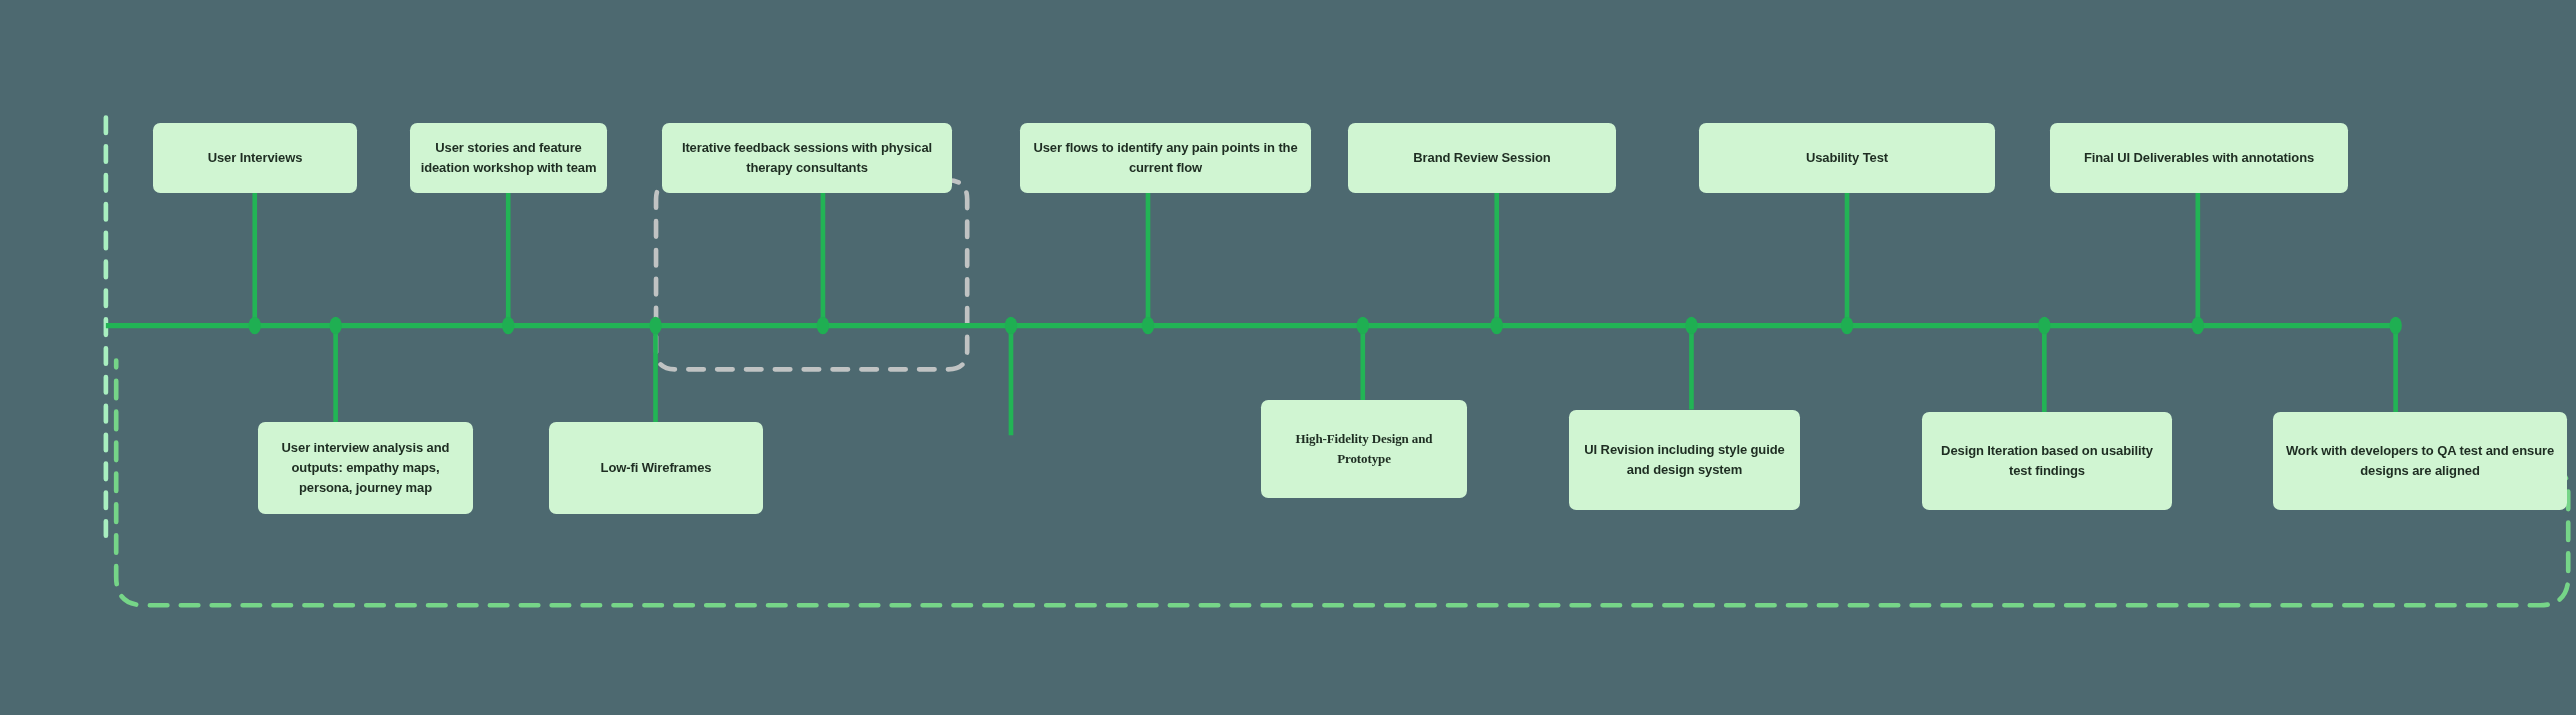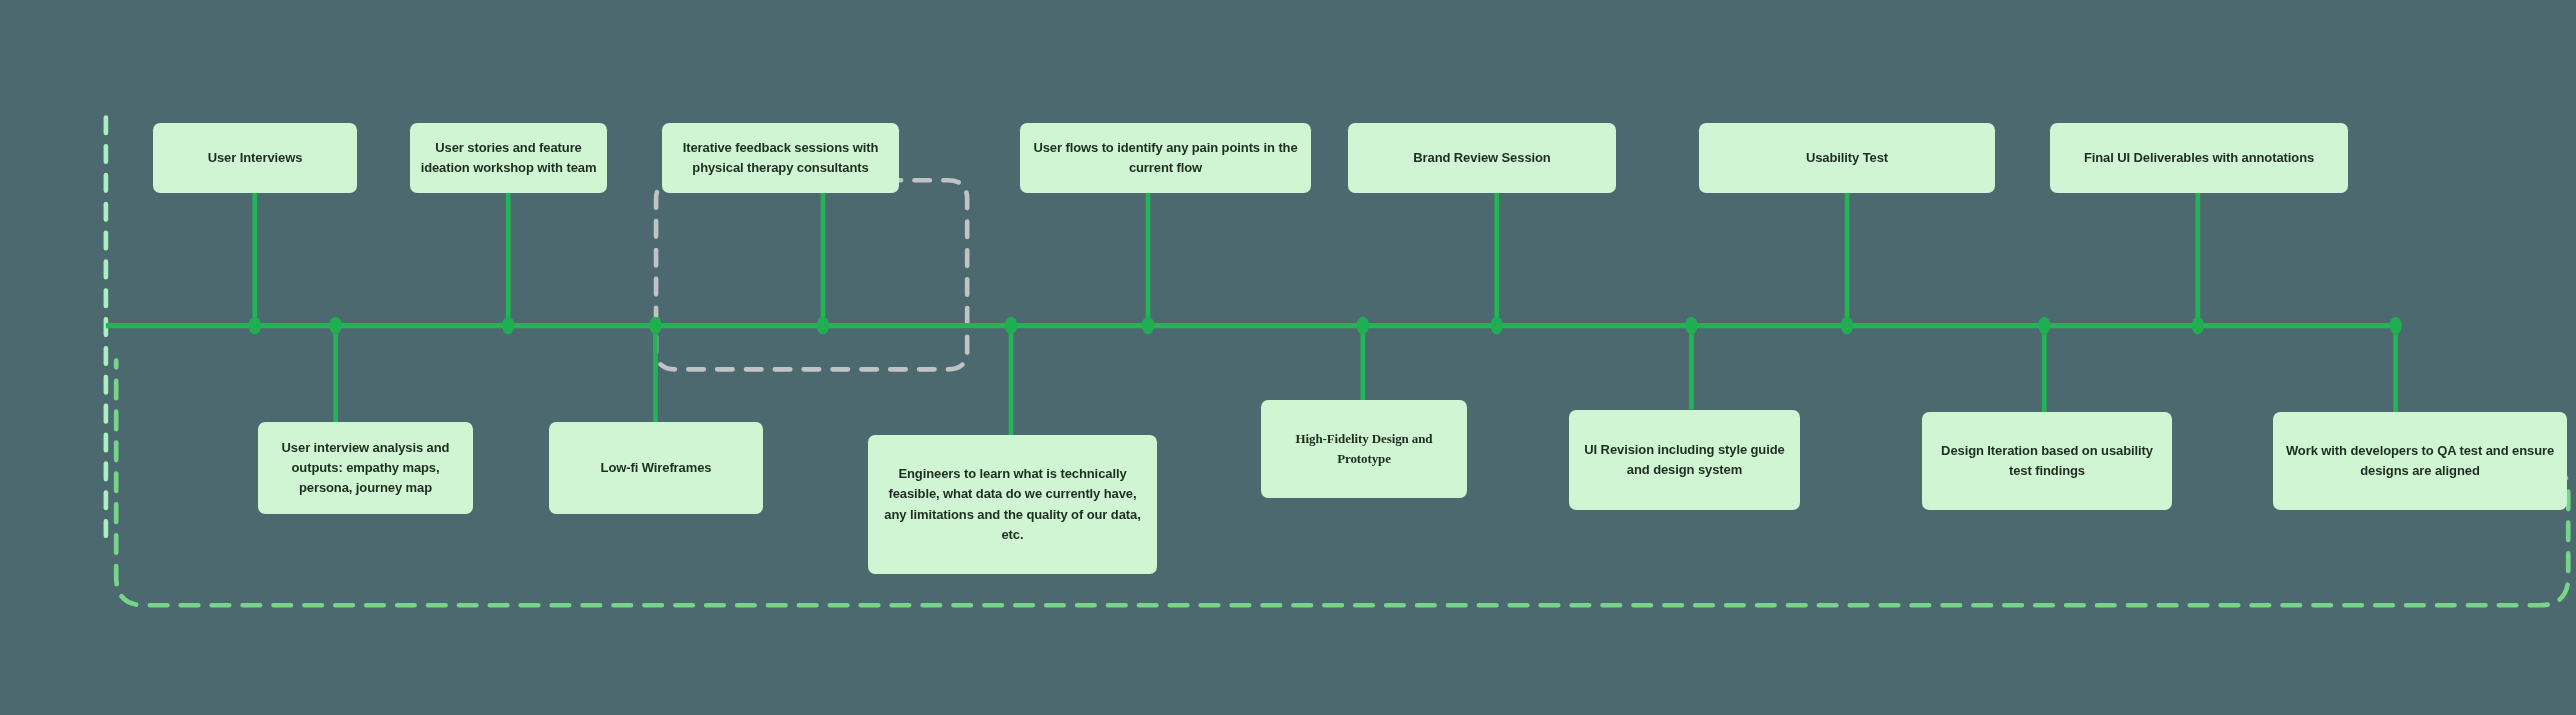--- a/index.html
+++ b/index.html
@@ -96,21 +96,21 @@
   </svg>
 
   <div class="card" style="left:153px; top:123px; width:204px; height:70px;">
     <span>User Interviews</span>
   </div>
 
   <div class="card" style="left:410px; top:123px; width:197px; height:70px;justify-content:flex-end;">
     <span>User stories and feature ideation workshop with team</span>
   </div>
 
-  <div class="card" style="left:662px; top:123px; width:237px; height:70px;">
+  <div class="card" style="left:662px; top:123px; width:290px; height:70px;">
     <span>Iterative feedback sessions with physical therapy consultants</span>
   </div>
 
   <div class="card" style="left:1006px; top:123px; width:291px; height:70px;margin-left:14px;">
     <span>User flows to identify any pain points in the current flow</span>
   </div>
 
   <div class="card" style="left:1348px; top:123px; width:268px; height:70px;">
     <span>Brand Review Session</span>
   </div>
@@ -124,23 +124,20 @@
   </div>
 
   <div class="card" style="left:230px; top:422px; width:215px; height:92px;margin-left:28px;">
     <span>User interview analysis and outputs: empathy maps, persona,  journey map</span>
   </div>
 
   <div class="card" style="left:549px; top:422px; width:214px; height:92px;">
     <span>Low-fi Wireframes</span>
   </div>
 
-  <div class="card" style="left:868px; top:435px; width:289px; height:139px;">
-    <span>Engineers to learn what is technically feasible, what data do we currently have, any limitations and the quality of our data, etc.</span>
-  </div>
 
   <div class="card" style="left:1261px; top:400px; width:206px; height:98px;font-family:Liberation Serif, serif;">
     <span>High-Fidelity Design and Prototype</span>
   </div>
 
   <div class="card" style="left:1569px; top:410px; width:231px; height:100px;">
     <span>UI Revision including style guide and design system</span>
   </div>
 
   <div class="card" style="left:1922px; top:412px; width:250px; height:98px;">

